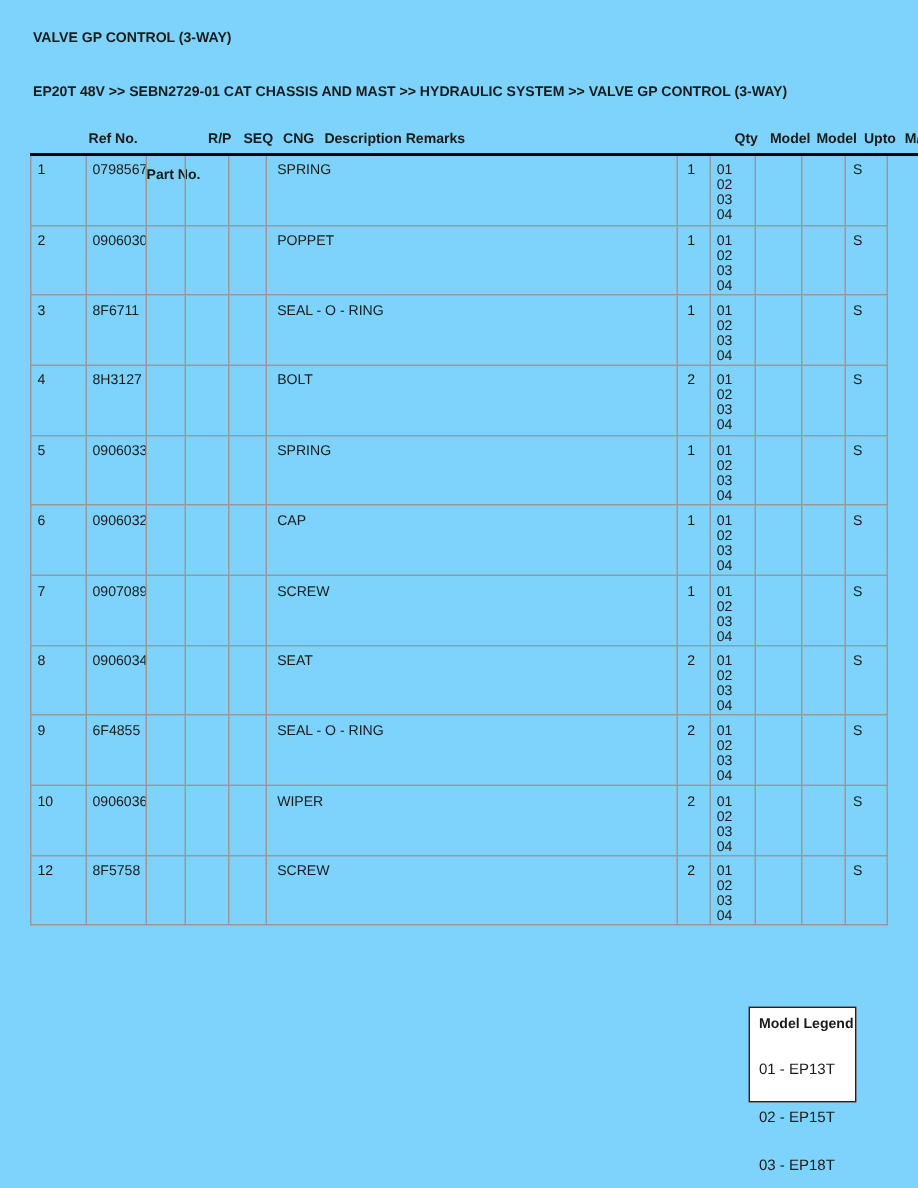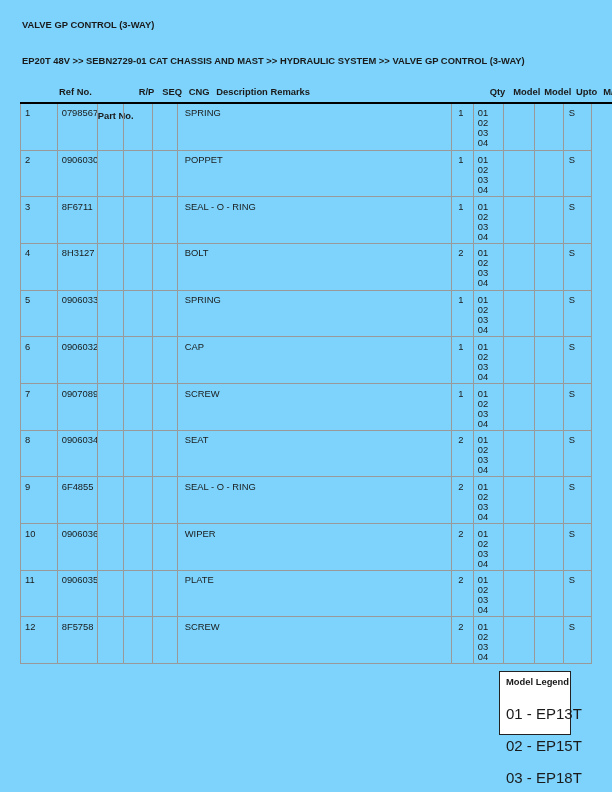--- a/index.html
+++ b/index.html
@@ -102,21 +102,21 @@
     padding: 4.5px 0 0 6px;
   }
   .legend-title {
     font-size: 9.4px;
     font-weight: bold;
     line-height: 10px;
     margin-bottom: 4.5px;
     white-space: nowrap;
   }
   .legend-item {
-    font-size: 15px;
+    font-size: 10px;
     line-height: 10px;
     white-space: nowrap;
     margin-top: 22px;
   }
 </style>
 </head>
 <body>
 
 <div class="page">
 
@@ -318,36 +318,20 @@
       <td class="c-qty">2</td>
       <td class="c-model">01
 02
 03
 04</td>
       <td class="c-from"></td>
       <td class="c-upto"></td>
       <td class="c-mr">S</td>
     </tr>
 
-    <tr>
-      <td class="c-ref">11</td>
-      <td class="c-part">0906035</td>
-      <td class="c-rp"></td>
-      <td class="c-seq"></td>
-      <td class="c-cng"></td>
-      <td class="c-desc">PLATE</td>
-      <td class="c-qty">2</td>
-      <td class="c-model">01
-02
-03
-04</td>
-      <td class="c-from"></td>
-      <td class="c-upto"></td>
-      <td class="c-mr">S</td>
-    </tr>
 
     <tr>
       <td class="c-ref">12</td>
       <td class="c-part">8F5758</td>
       <td class="c-rp"></td>
       <td class="c-seq"></td>
       <td class="c-cng"></td>
       <td class="c-desc">SCREW</td>
       <td class="c-qty">2</td>
       <td class="c-model">01

